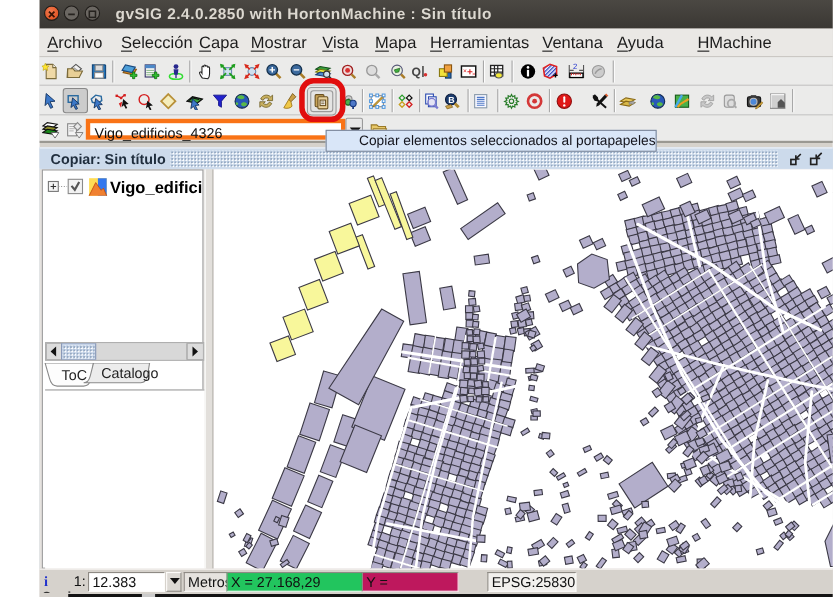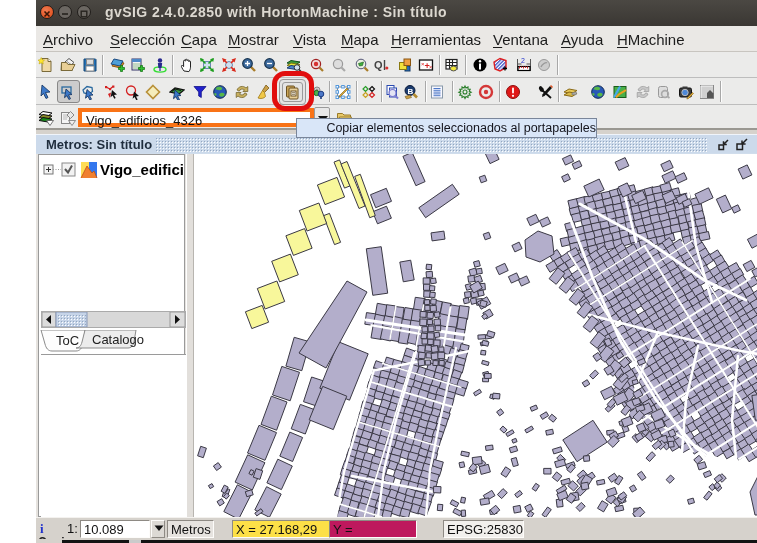--- a/index.html
+++ b/index.html
@@ -62,21 +62,21 @@
 <div id="menubar">
       <span class="mi" style="left:7px"><u>A</u>rchivo</span>
 <span class="mi" style="left:74px"><u>S</u>elección</span>
 <span class="mi" style="left:145px"><u>C</u>apa</span>
 <span class="mi" style="left:192px"><u>M</u>ostrar</span>
 <span class="mi" style="left:257px"><u>V</u>ista</span>
 <span class="mi" style="left:305px"><u>M</u>apa</span>
 <span class="mi" style="left:355px"><u>H</u>erramientas</span>
 <span class="mi" style="left:457px"><u>V</u>entana</span>
 <span class="mi" style="left:525px"><u>A</u>yuda</span>
-<span class="mi" style="left:581px"><u>H</u>Machine</span>
+<span class="mi" style="left:598px"><u>H</u>Machine</span>
     </div>
 <div id="row1"></div>
 <div id="row2"></div>
 <div id="row3"></div>
 <div id="selbtn"></div>
 <div class="sep" style="left:66px;top:55px;height:20px"></div>
 <div class="sep" style="left:136px;top:55px;height:20px"></div>
 <div class="sep" style="left:403px;top:55px;height:20px"></div>
 <div class="sep" style="left:429px;top:55px;height:20px"></div>
 <div class="sep" style="left:521px;top:55px;height:20px"></div>
@@ -385,21 +385,21 @@
     </svg>
 <svg style="position:absolute;left:300px;top:109px" width="16" height="16" viewBox="0 0 16 16">
       <path d="M1.5 4.5h5l1.5 1.5h6.5v7h-13z" fill="#e8c868" stroke="#9a7a28"></path>
       <path d="M1.5 13l2-5h12l-2.5 5z" fill="#f4dc8a" stroke="#9a7a28"></path>
     </svg>
 <div id="combo">Vigo_edificios_4326</div>
 <div id="combobtn"></div>
 <div id="frame">
   <div id="wtitle">
         <div class="bumps"></div>
-        <div id="wtitle-text">Metros: Sin título</div>
+        <div id="wtitle-text">Copiar: Sin título</div>
     <svg class="wbtn" style="left:681px" viewBox="0 0 13 13">
           <rect x="2" y="7" width="4.5" height="4.5" fill="none" stroke="#222" stroke-width="1.5"></rect>
           <path d="M11 2L6.5 6.5M6.5 6.5V3.2M6.5 6.5H9.8" stroke="#222" stroke-width="1.5" fill="none"></path>
         </svg>
     <svg class="wbtn" style="left:699px" viewBox="0 0 13 13">
           <rect x="2" y="6" width="5.5" height="5.5" fill="none" stroke="#222" stroke-width="1.5"></rect>
           <path d="M12 1L7 6M7 6V2.4M7 6h3.6" stroke="#222" stroke-width="1.5" fill="none"></path>
         </svg>
     <svg class="wbtn" style="left:724px;width:16px;height:15px" viewBox="0 0 16 15">
           <rect x="0.7" y="0.7" width="14.6" height="13.6" fill="#ccdaeb" stroke="#222" stroke-width="1.4"></rect>
@@ -1753,25 +1753,25 @@
   </svg>
   <div style="position:absolute;left:0;top:17px;width:12px;height:288px;
     background-image:radial-gradient(#93a7c0 34%, transparent 36%), radial-gradient(#ffffff 34%, transparent 36%);
     background-size:3px 3px; background-position:0 0,1px 1px;"></div>
 </div>
 <div id="ring"></div>
 <div id="tooltip">Copiar elementos seleccionados al portapapeles</div>
 <div id="statusbar">
   <div style="position:absolute;left:4px;top:3px;color:#2233cc;font-weight:bold;font-size:13px;font-family:'Liberation Serif',serif">i</div>
   <div style="position:absolute;left:31px;top:3px;font-size:13px;color:#111">1:</div>
-  <div class="sfield" style="left:44px;width:70px;background:#fff">10.089</div>
+  <div class="sfield" style="left:44px;width:70px;background:#fff">12.383</div>
   <div class="sfield" style="left:115px;width:14px;background:#dcd9d4;border-color:#fdfcfa #8e8a84 #8e8a84 #fdfcfa"><svg width="12" height="12" viewBox="0 0 12 12" style="margin-left:-2px">
           <path d="M1.5 3.5h9L6 9z" fill="#111"></path>
         </svg></div>
   <div class="sfield" style="left:131px;width:47px;background:#e6e3df">Metros</div>
-  <div class="sfield" style="left:196px;width:137px;background:#fde047">X = 27.168,29</div>
+  <div class="sfield" style="left:170px;width:137px;background:#22c55e">X = 27.168,29</div>
   <div class="sfield" style="left:293px;width:88px;background:#be185d">Y = 4.692.207,29</div>
   <div class="sfield" style="left:407px;width:81px;background:#f2f0ed">EPSG:25830</div>
 </div>
 <div id="copia">Copia</div>
 <div id="bottomstrip"></div>
 <div id="bstrip-black"></div>
 <div id="bstrip-box"></div>
 </div>
 </body></html>

